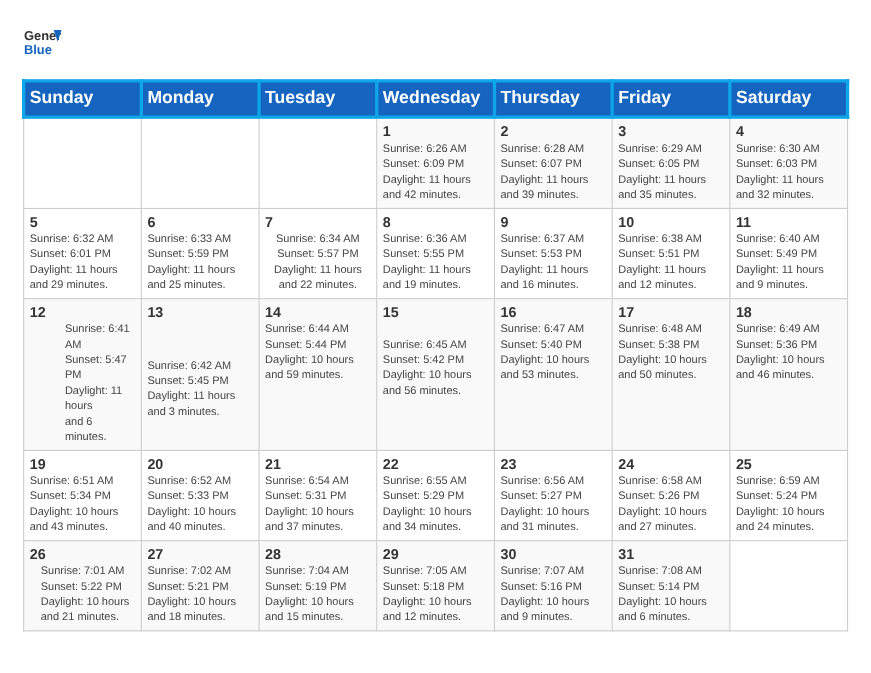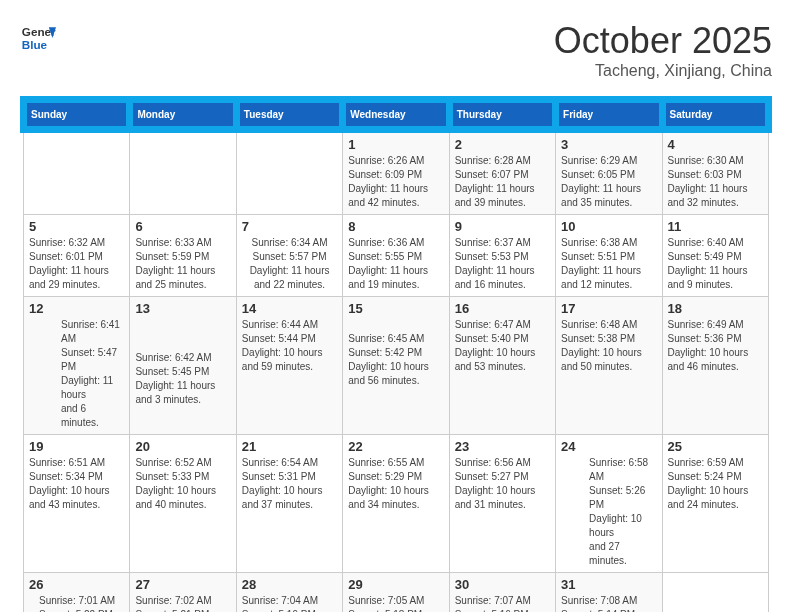--- a/index.html
+++ b/index.html
@@ -42,23 +42,23 @@
       border-collapse: collapse;
       font-size: 11px;
     }
     thead tr {
       background-color: #1565C0;
       color: white;
     }
     thead th {
       padding: 6px 4px;
       text-align: left;
-      font-size: 10px;
+      font-size: 16px;
       font-weight: bold;
-      border: 7px solid #0ea5e9;
+      border: 3px solid #0ea5e9;
     }
     tbody tr {
       vertical-align: top;
     }
     tbody td {
       border: 1px solid #ccc;
       padding: 4px 5px;
       min-height: 80px;
       width: calc(100% / 7);
       color: #333;
@@ -86,24 +86,20 @@
 </head>
 <body>
 
 <div class="header">
   <div class="logo">
     <svg class="logo-icon" viewBox="0 0 40 40">
       <text x="2" y="18" font-size="13" font-weight="bold" fill="#333">General</text>
       <text x="2" y="32" font-size="13" font-weight="bold" fill="#1565C0">Blue</text>
       <polygon points="32,8 40,8 36,20" fill="#1565C0"></polygon>
     </svg>
-  </div>
-  <div class="title-block">
-    <div class="month-title">October 2025</div>
-    <div class="subtitle">Tacheng, Xinjiang, China</div>
   </div>
 </div>
 
 <table>
   <thead>
     <tr>
     <th>Sunday</th>
         <th>Monday</th>
         <th>Tuesday</th>
         <th>Wednesday</th>
@@ -279,21 +275,21 @@
         </td>
         <td>
           <div class="day-num">23</div>
           <div class="day-info" style="white-space: pre-line;">Sunrise: 6:56 AM
 Sunset: 5:27 PM
 Daylight: 10 hours
 and 31 minutes.</div>
         </td>
         <td>
           <div class="day-num">24</div>
-          <div class="day-info" style="white-space: pre-line; margin-left: 28px;">Sunrise: 6:58 AM
+          <div class="day-info" style="white-space: pre-line;">Sunrise: 6:58 AM
 Sunset: 5:26 PM
 Daylight: 10 hours
 and 27 minutes.</div>
         </td>
         <td>
           <div class="day-num">25</div>
           <div class="day-info" style="white-space: pre-line;">Sunrise: 6:59 AM
 Sunset: 5:24 PM
 Daylight: 10 hours
 and 24 minutes.</div>

